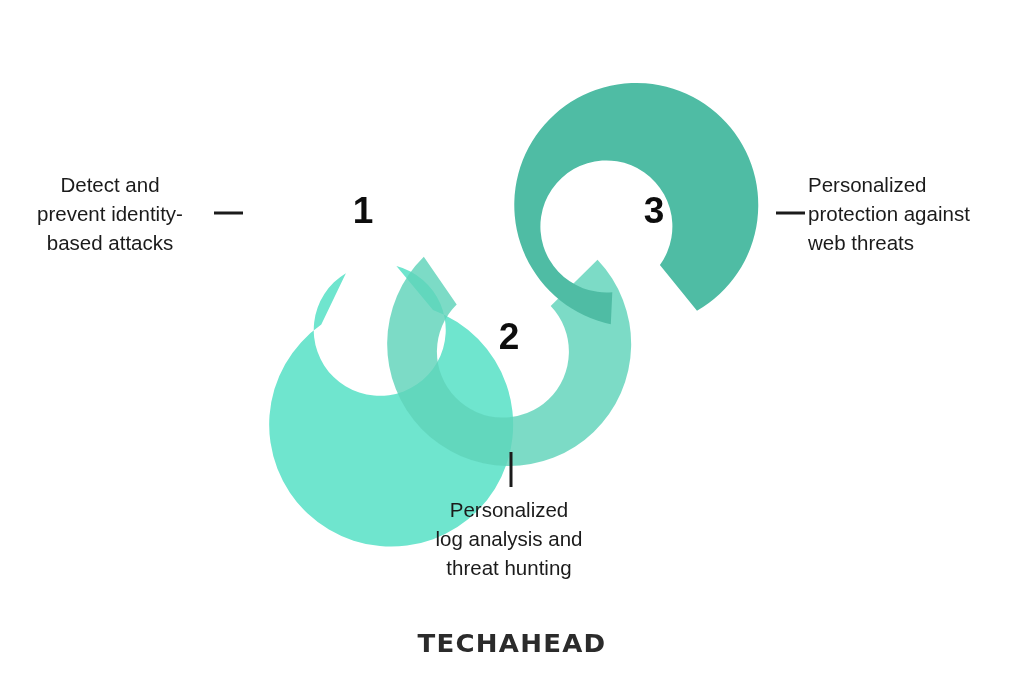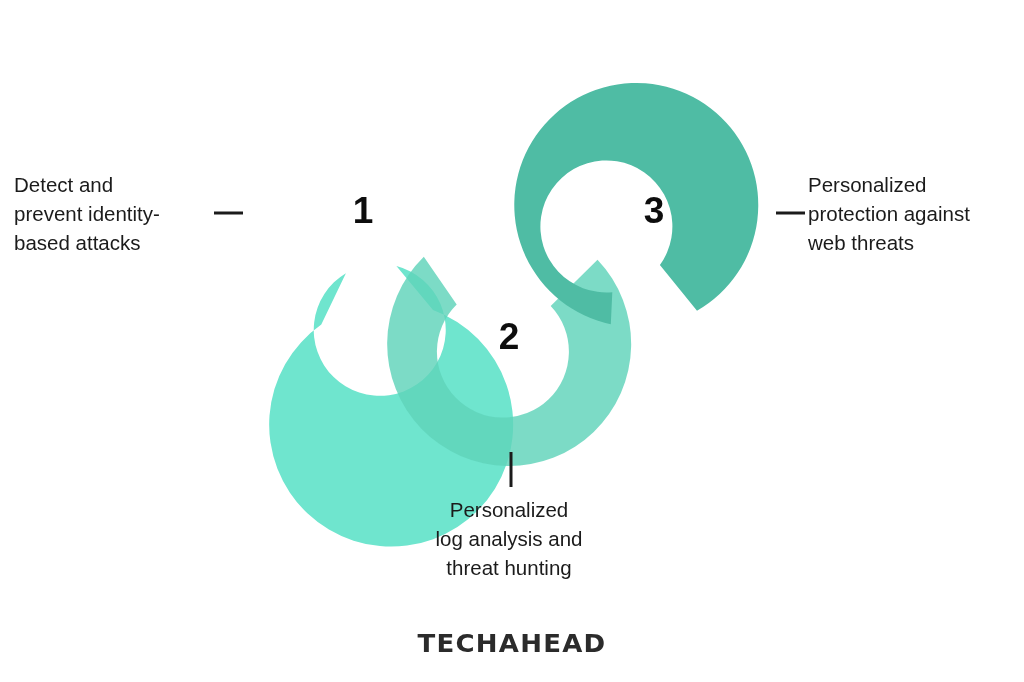--- a/index.html
+++ b/index.html
@@ -52,21 +52,21 @@
     font-family: "Liberation Sans", sans-serif;
     font-size: 20.5px;
     line-height: 29px;
     color: #1b1b1b;
     white-space: pre-line;
   }
   #label-left {
     left: 14px;
     top: 170px;
     width: 192px;
-    text-align: left;
+    text-align: center;
   }
   #label-right {
     left: 808px;
     top: 170px;
     width: 210px;
     text-align: left;
   }
   #label-bottom {
     left: 389px;
     top: 495px;

